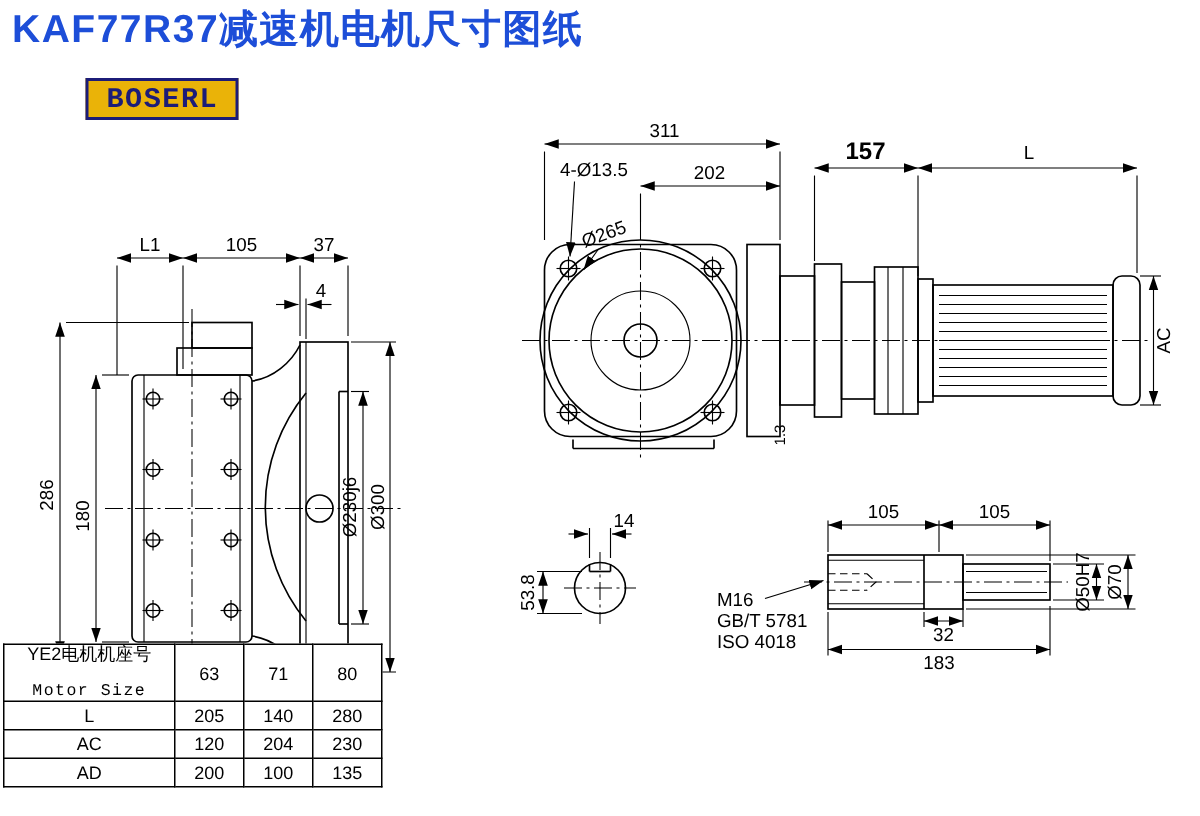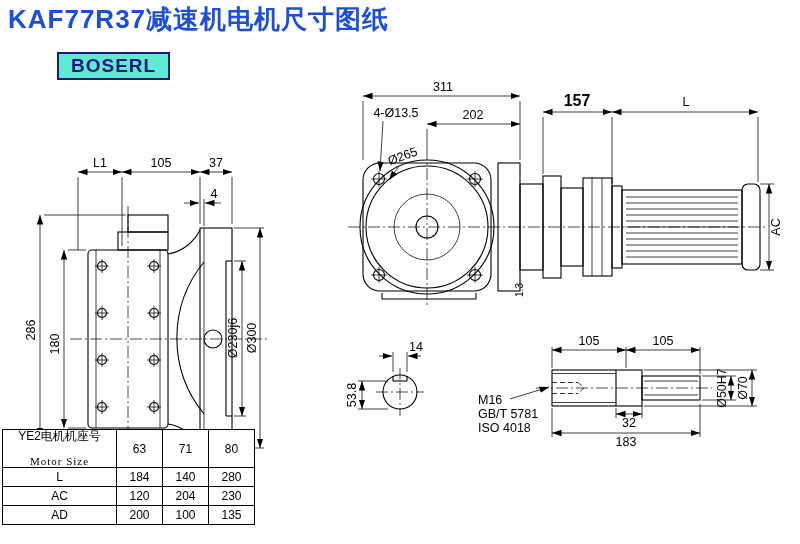--- a/index.html
+++ b/index.html
@@ -7,43 +7,43 @@
     width:800px;height:544px;background:#ffffff;position:relative;overflow:hidden;
     font-family:"Liberation Sans",sans-serif;color:#000;
   }
   .page-title{
     position:absolute;left:8px;top:2px;margin:0;
     font-size:26px;font-weight:bold;color:#1d4ed8;letter-spacing:1px;
     font-family:"Liberation Sans",sans-serif;
   }
   .logo-box{
     position:absolute;left:57px;top:52px;
-    border:2px solid #1c1c78;color:#1c1c78;background:#5eead4;
-    font-family:Liberation Sans, sans-serif;font-size:19px;font-weight:bold;
+    border:2px solid #1c1c78;color:#1c1c78;background:#eab308;
+    font-family:Liberation Mono, monospace;font-size:19px;font-weight:bold;
     padding:1px 12px;letter-spacing:1px;z-index:3;
   }
   svg#drawing{position:absolute;left:0;top:0;z-index:1;}
   svg text{font-family:"Liberation Sans",sans-serif;font-size:12.5px;fill:#000;text-anchor:middle;}
   svg text.big{font-size:16px;font-weight:700;}
   svg text.sm{font-size:10px;}
   svg text.st{text-anchor:start;}
   .ol{stroke:#000;stroke-width:1.1;fill:none;}
   .tn{stroke:#000;stroke-width:0.75;fill:none;}
   .cl{stroke:#000;stroke-width:0.7;fill:none;stroke-dasharray:12 3 2 3;}
   .hd{stroke:#000;stroke-width:0.8;fill:none;stroke-dasharray:5 3;}
   table.size-table{
     position:absolute;left:2px;top:429px;z-index:2;border-collapse:collapse;background:#fff;
   }
   table.size-table td{
     border:1px solid #000;text-align:center;vertical-align:middle;
     font-size:12px;padding:0;height:18px;
   }
   table.size-table td.hdr-cell{height:30px;line-height:1.1;}
   table.size-table .cn{font-size:12px;}
-  table.size-table .en{font-family:Liberation Serif, serif;font-size:11px;letter-spacing:1px;margin-top:12px;}
+  table.size-table .en{font-family:Liberation Mono, monospace;font-size:11px;letter-spacing:1px;margin-top:12px;}
 </style>
 </head>
 <body>
 
 <h1 class="page-title">KAF77R37减速机电机尺寸图纸</h1>
 <div class="logo-box">
   <span>BOSERL</span>
 </div>
 
 <svg id="drawing" width="800" height="544" viewBox="0 0 800 544" xmlns="http://www.w3.org/2000/svg">
@@ -282,21 +282,21 @@
       <td class="hdr-cell">
         <div class="cn">YE2电机机座号</div>
         <div class="en">Motor Size</div>
       </td>
       <td>63</td>
       <td>71</td>
       <td>80</td>
     </tr>
     <tr>
       <td>L</td>
-      <td>184</td>
+      <td>205</td>
       <td>140</td>
       <td>280</td>
     </tr>
     <tr>
       <td>AC</td>
       <td>120</td>
       <td>204</td>
       <td>230</td>
     </tr>
     <tr>

